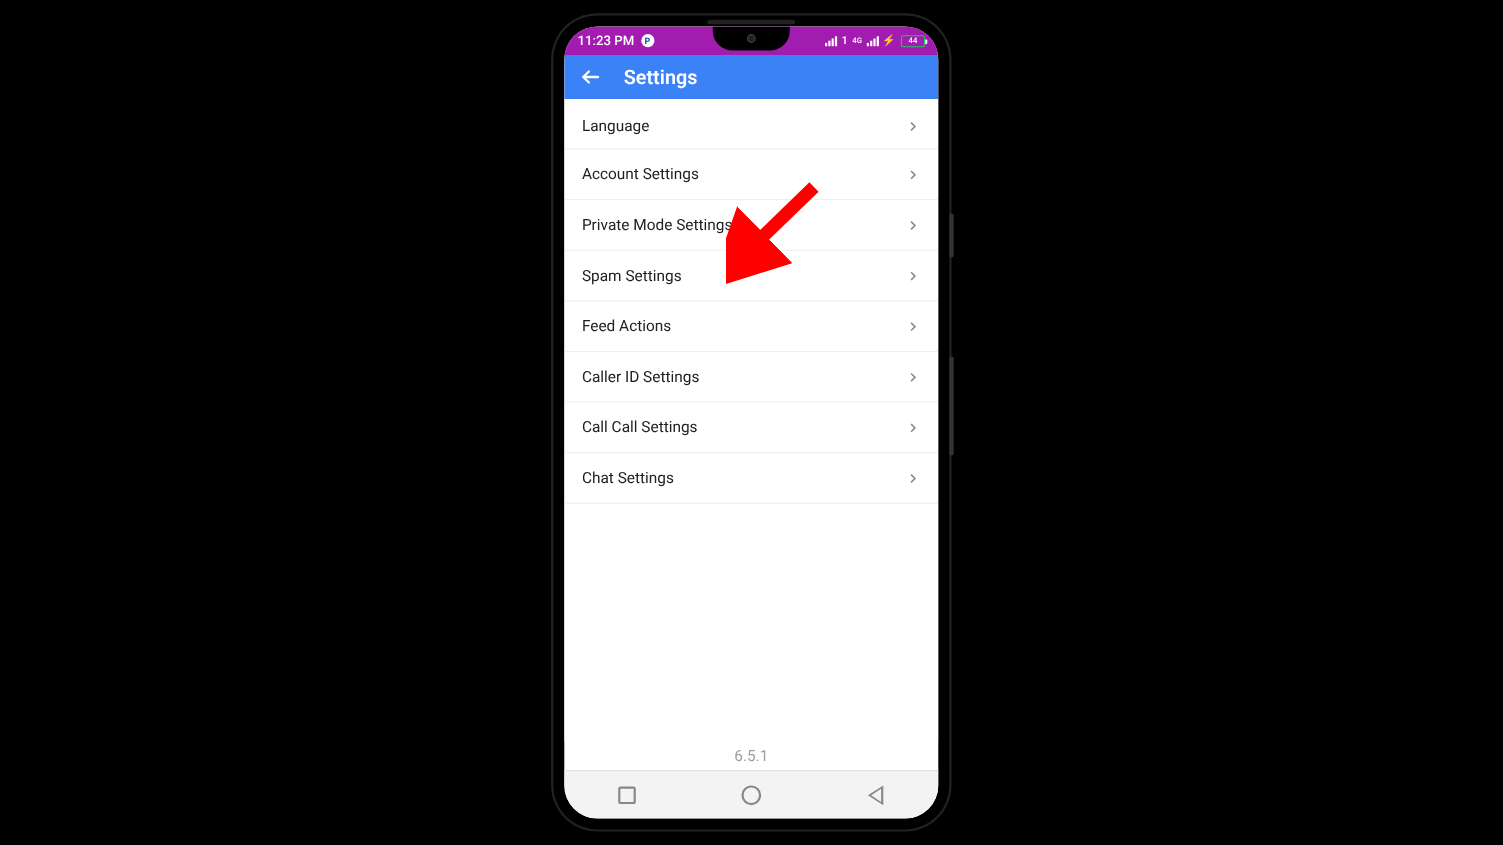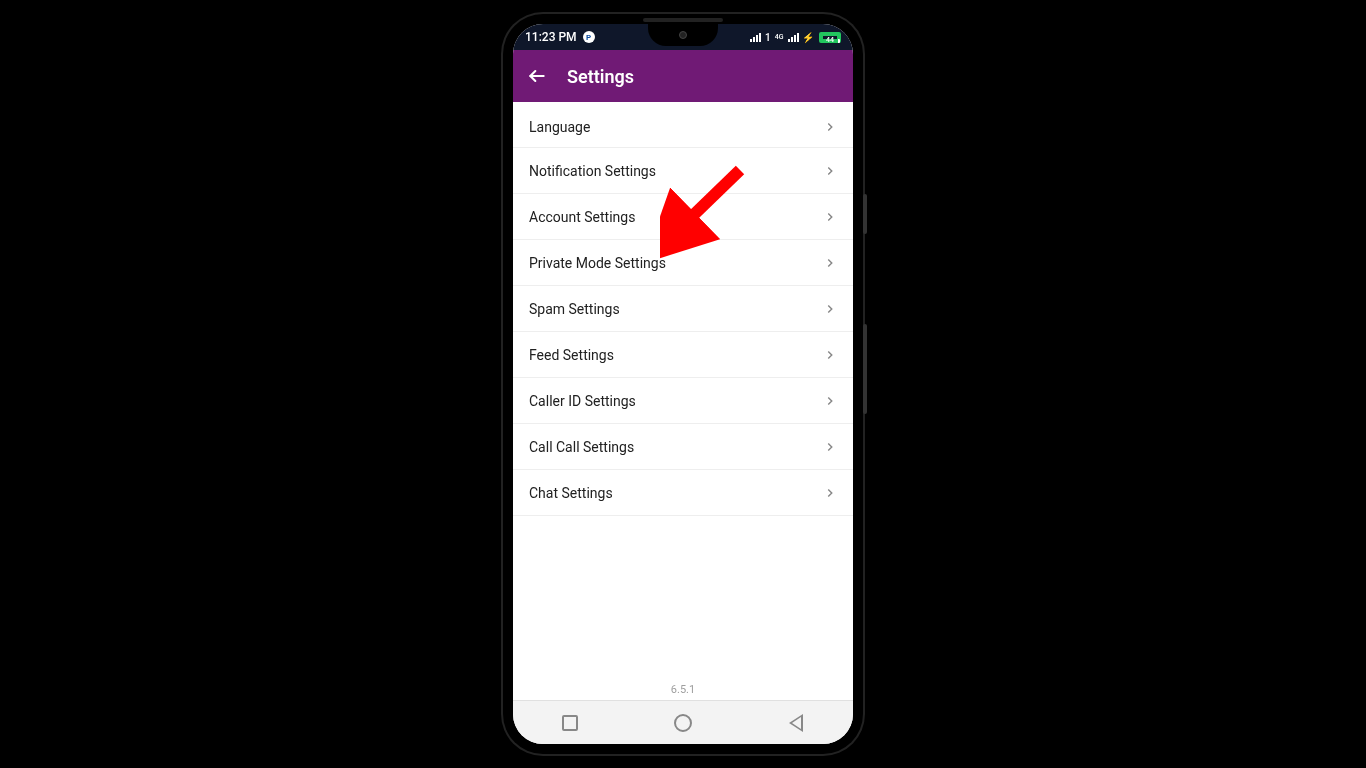--- a/index.html
+++ b/index.html
@@ -76,47 +76,47 @@
   }
   .notch-cam {
     width: 8px;
     height: 8px;
     background: #222;
     border-radius: 50%;
     border: 1px solid #444;
   }
   .status-bar {
     height: 26px;
-    background: #0f172a;
+    background: #a21caf;
     display: flex;
     align-items: center;
     justify-content: space-between;
     padding: 0 12px;
     color: #fff;
     font-size: 12px;
     font-weight: 500;
     gap: 31px;
   }
   .status-left { display: flex; align-items: center; gap: 6px; }
   .status-right { display: flex; align-items: center; gap: 4px; font-size: 10px; }
   .status-p-icon {
     width: 12px; height: 12px; border-radius: 50%; background: #fff; color:#0a4a9e;
     display:inline-flex; align-items:center; justify-content:center; font-size:8px; font-weight:700;
   }
   .sig { display:inline-flex; align-items:flex-end; gap:1px; height:10px;}
   .sig span{ width:2px; background:#fff; }
   .sig .b1{height:3px}.sig .b2{height:5px}.sig .b3{height:7px}.sig .b4{height:9px}
   .battery {
     display:inline-flex; align-items:flex-start; gap:1px;
-    border:4px solid #22c55e; border-radius:2px; padding:0 1px; height:11px; width:22px; position:relative; font-size:7px; justify-content:center;
+    border:1px solid #22c55e; border-radius:2px; padding:0 1px; height:11px; width:22px; position:relative; font-size:7px; justify-content:center;
   }
   .battery::after{content:""; position:absolute; right:-3px; top:3px; width:2px; height:4px; background:#fff; border-radius:0 1px 1px 0;}
   .app-bar {
-    height: 52px;
-    background: #701a75;
+    height: 40px;
+    background: #3b82f6;
     display: flex;
     align-items: center;
     padding: 0 14px;
     gap: 20px;
     color: #fff;
   }
   .back-btn { display:flex; cursor:pointer; }
   .app-title { font-size: 18px; font-weight: 600; }
   .list { flex: 1; background: #fff; overflow-y: auto; }
   .list-item {
@@ -127,21 +127,21 @@
     padding: 0 16px;
     border-bottom: 1px solid #eee;
     cursor: pointer;
     font-size: 14px;
     color: #212121;
   }
   .list-item:first-child{ padding-top:4px; }
   .chevron { color: #888; display:flex; }
   .version {
     text-align: center;
-    font-size: 11px;
+    font-size: 14px;
     color: #9e9e9e;
     padding: 6px 0 4px;
   }
   .nav-bar {
     height: 44px;
     background: #f3f3f3;
     display: flex;
     align-items: center;
     justify-content: space-around;
     border-top: 1px solid #e0e0e0;
@@ -211,28 +211,20 @@
     <div class="list">
       <div class="list-item">
         <span>Language</span>
         <span class="chevron">
             <svg width="14" height="14" viewBox="0 0 24 24" fill="none" stroke="#888" stroke-width="2.5">
               <polyline points="9 18 15 12 9 6"></polyline>
             </svg>
           </span>
       </div>
       <div class="list-item">
-        <span>Notification Settings</span>
-        <span class="chevron">
-            <svg width="14" height="14" viewBox="0 0 24 24" fill="none" stroke="#888" stroke-width="2.5">
-              <polyline points="9 18 15 12 9 6"></polyline>
-            </svg>
-          </span>
-      </div>
-      <div class="list-item">
         <span>Account Settings</span>
         <span class="chevron">
             <svg width="14" height="14" viewBox="0 0 24 24" fill="none" stroke="#888" stroke-width="2.5">
               <polyline points="9 18 15 12 9 6"></polyline>
             </svg>
           </span>
       </div>
       <div class="list-item">
         <span>Private Mode Settings</span>
         <span class="chevron">
@@ -243,21 +235,21 @@
       </div>
       <div class="list-item">
         <span>Spam Settings</span>
         <span class="chevron">
             <svg width="14" height="14" viewBox="0 0 24 24" fill="none" stroke="#888" stroke-width="2.5">
               <polyline points="9 18 15 12 9 6"></polyline>
             </svg>
           </span>
       </div>
       <div class="list-item">
-        <span>Feed Settings</span>
+        <span>Feed Actions</span>
         <span class="chevron">
             <svg width="14" height="14" viewBox="0 0 24 24" fill="none" stroke="#888" stroke-width="2.5">
               <polyline points="9 18 15 12 9 6"></polyline>
             </svg>
           </span>
       </div>
       <div class="list-item">
         <span>Caller ID Settings</span>
         <span class="chevron">
             <svg width="14" height="14" viewBox="0 0 24 24" fill="none" stroke="#888" stroke-width="2.5">

